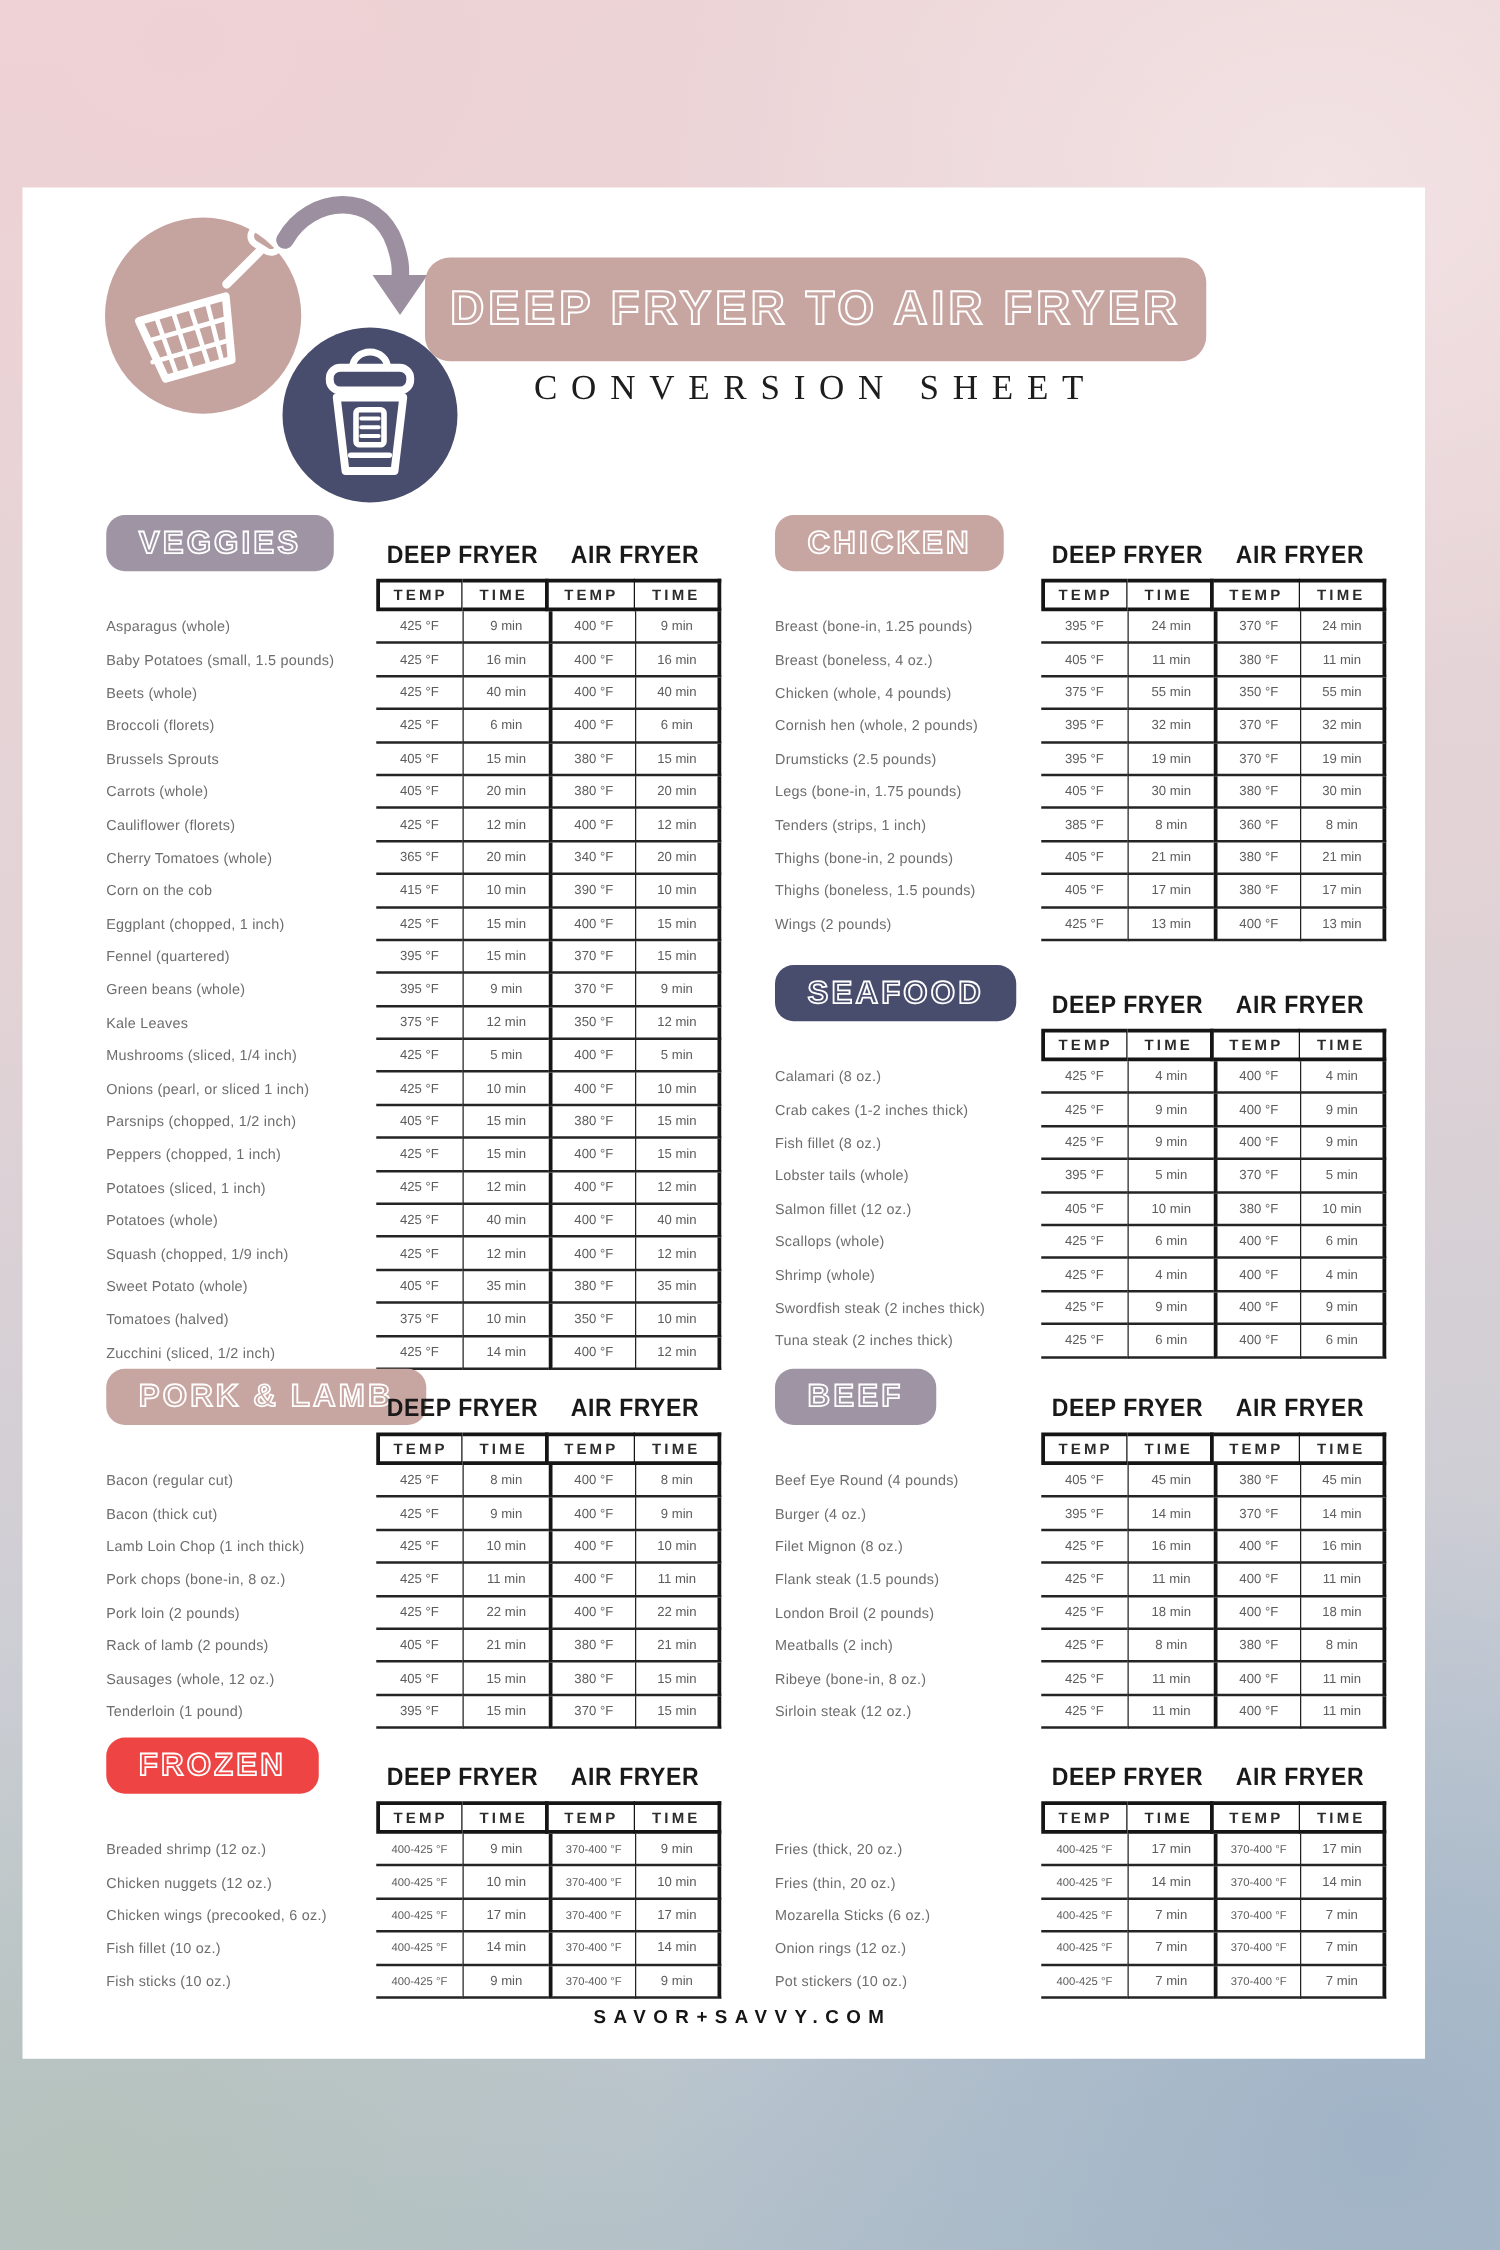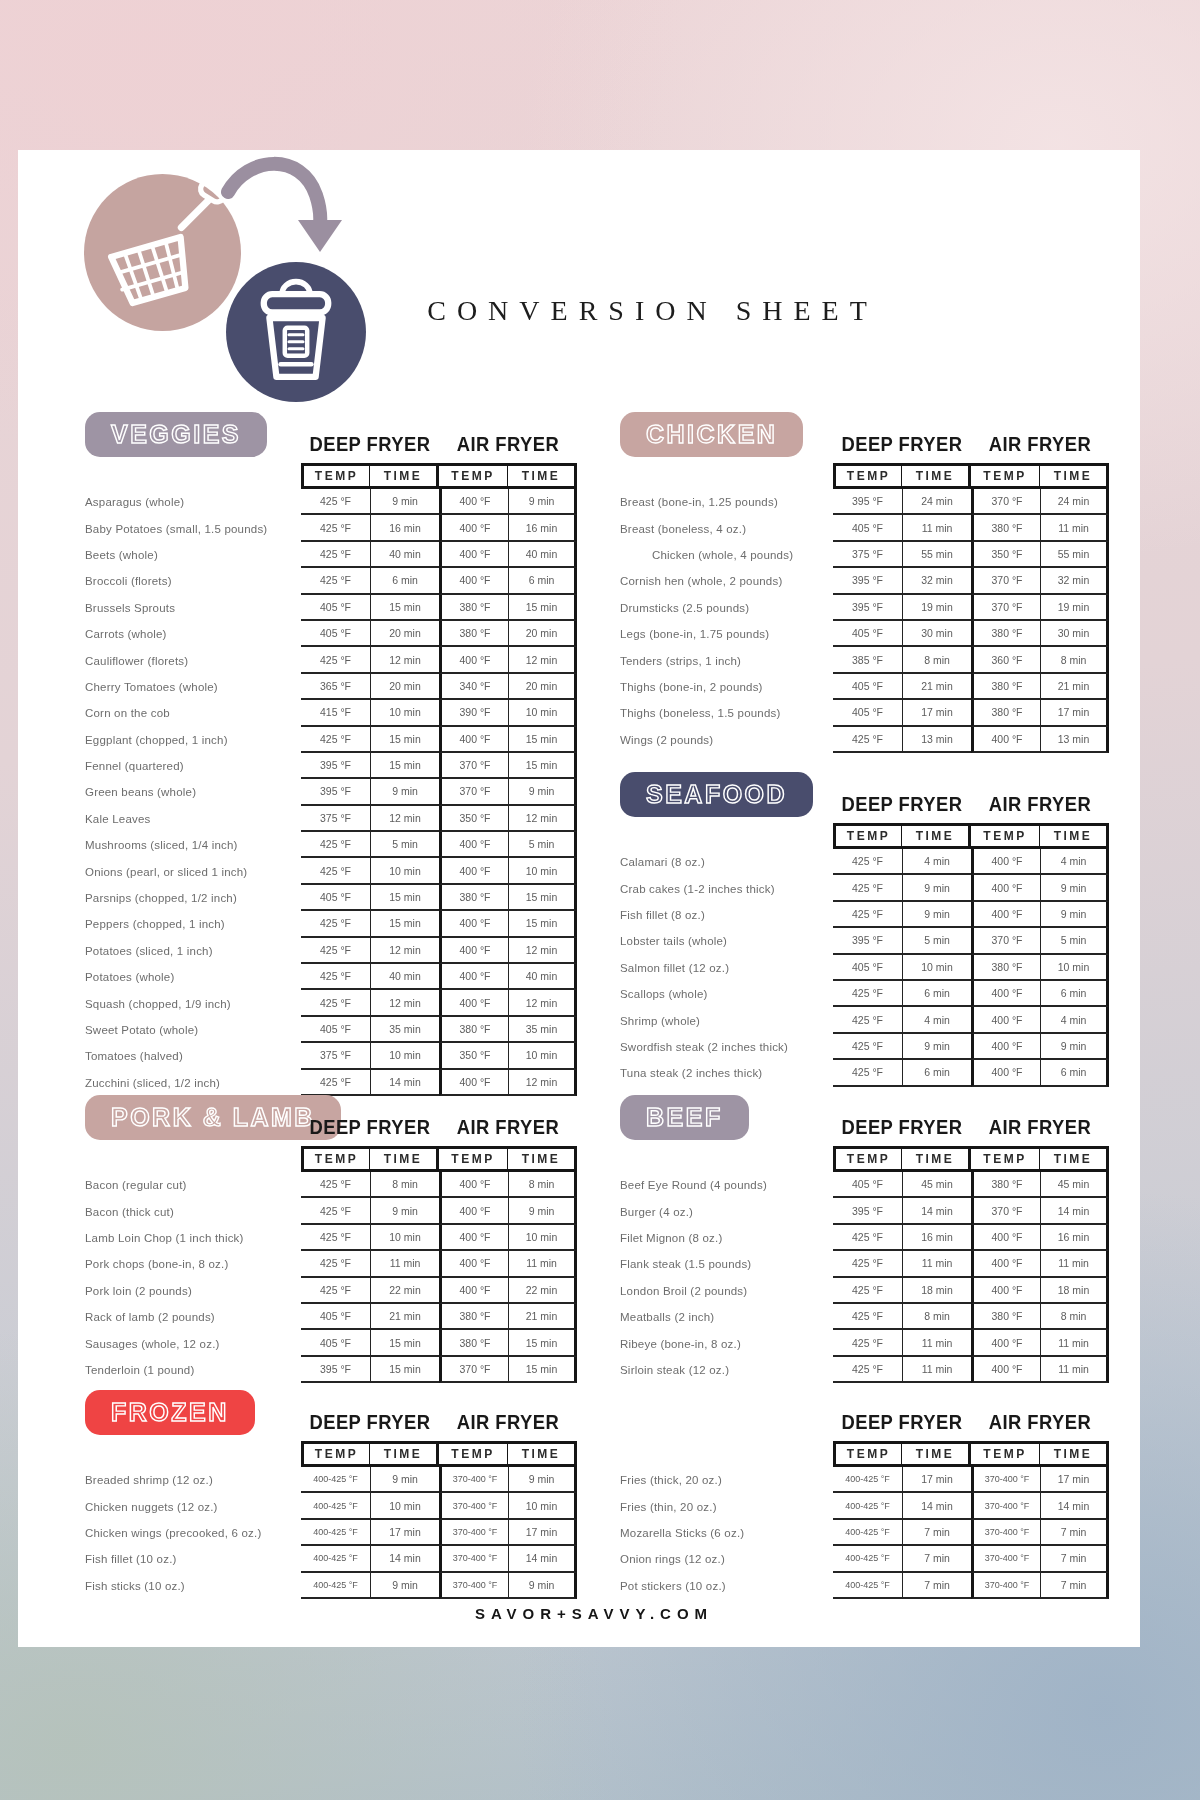--- a/index.html
+++ b/index.html
@@ -102,20 +102,23 @@
         <path d="M40 23 a10 9 0 0 1 20 0" stroke-width="4"></path>
         <rect x="27" y="23" width="46" height="13" rx="6" stroke-width="4.5"></rect>
         <path d="M31 40 L69 40 L64 82 L36 82 Z" stroke-width="4.5"></path>
         <rect x="42" y="47" width="16" height="20" rx="2" stroke-width="3.2"></rect>
         <path d="M45 52 L55 52 M45 57 L55 57 M45 62 L55 62" stroke-width="2.2"></path>
         <path d="M39 73 L61 73" stroke-width="3.2"></path>
       </svg>
     </span>
   </div>
 
+  <div class="banner" style="left:322px;top:56px;width:625px;height:83px;background:#c7a5a1;">
+    <span>DEEP FRYER TO AIR FRYER</span>
+  </div>
   <div class="subtitle" style="left:322px;top:145px;width:625px;">CONVERSION SHEET</div>
 
   <div id="sections">
       <div class="section" style="left: 67px; top: 262px; grid-template-columns: 216px repeat(4, 69px); grid-template-rows: 51px 26px repeat(23, 26.4px);">
         <div class="badge" style="background: rgb(158, 148, 164);">
           <span>VEGGIES</span>
         </div>
         <div class="fhead" style="grid-area: 1 / 2 / auto / span 2;">DEEP FRYER</div>
         <div class="fhead" style="grid-area: 1 / 4 / auto / span 2;">AIR FRYER</div>
         <div class="th c2" style="grid-area: 2 / 2;">TEMP</div>
@@ -251,21 +254,21 @@
         <div class="lab c1" style="grid-area: 3 / 1;">Breast (bone-in, 1.25 pounds)</div>
         <div class="val c2" style="grid-row: 3;">395 °F</div>
         <div class="val c3" style="grid-row: 3;">24 min</div>
         <div class="val c4" style="grid-row: 3;">370 °F</div>
         <div class="val c5" style="grid-row: 3;">24 min</div>
         <div class="lab c1" style="grid-area: 4 / 1;">Breast (boneless, 4 oz.)</div>
         <div class="val c2" style="grid-row: 4;">405 °F</div>
         <div class="val c3" style="grid-row: 4;">11 min</div>
         <div class="val c4" style="grid-row: 4;">380 °F</div>
         <div class="val c5" style="grid-row: 4;">11 min</div>
-        <div class="lab c1" style="grid-area: 5 / 1; margin-left: 32px;">Chicken (whole, 4 pounds)</div>
+        <div class="lab c1" style="grid-area: 5 / 1;">Chicken (whole, 4 pounds)</div>
         <div class="val c2" style="grid-row: 5;">375 °F</div>
         <div class="val c3" style="grid-row: 5;">55 min</div>
         <div class="val c4" style="grid-row: 5;">350 °F</div>
         <div class="val c5" style="grid-row: 5;">55 min</div>
         <div class="lab c1" style="grid-area: 6 / 1;">Cornish hen (whole, 2 pounds)</div>
         <div class="val c2" style="grid-row: 6;">395 °F</div>
         <div class="val c3" style="grid-row: 6;">32 min</div>
         <div class="val c4" style="grid-row: 6;">370 °F</div>
         <div class="val c5" style="grid-row: 6;">32 min</div>
         <div class="lab c1" style="grid-area: 7 / 1;">Drumsticks (2.5 pounds)</div>

